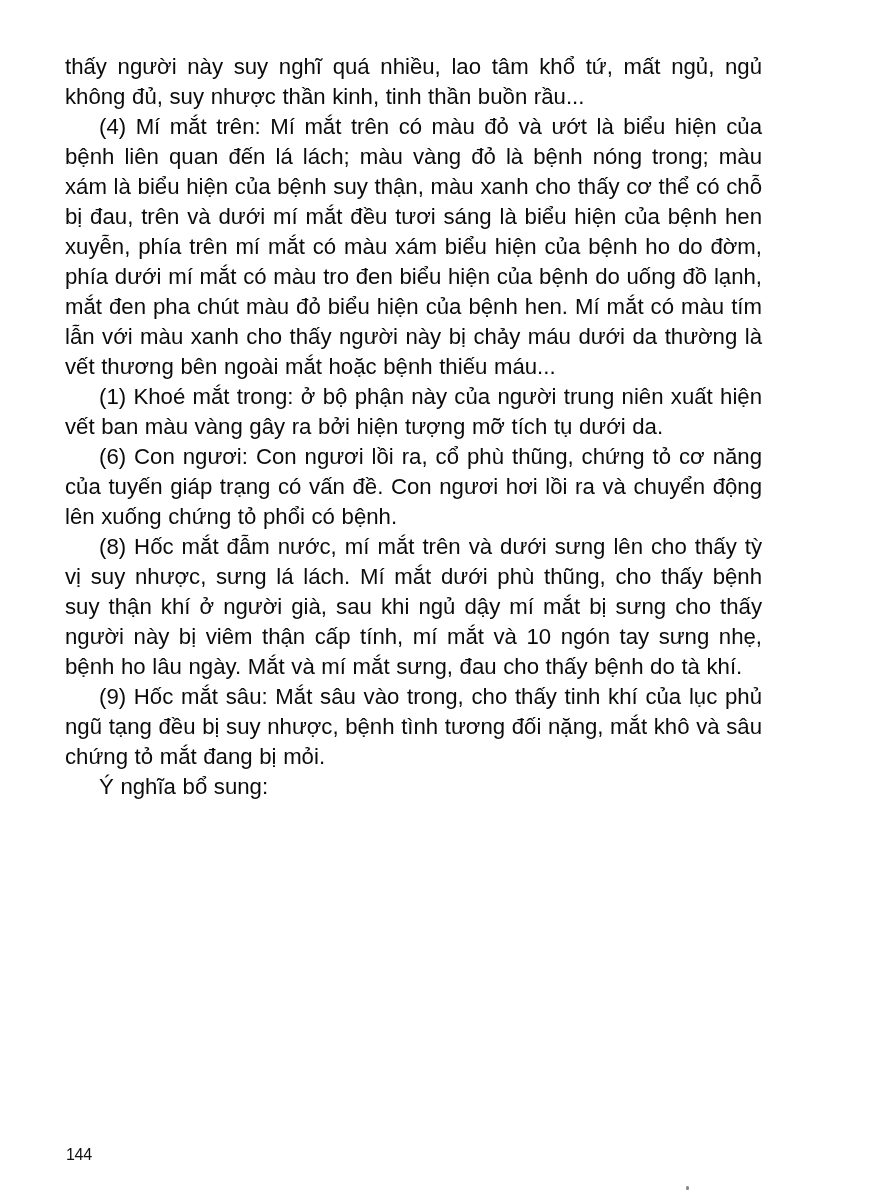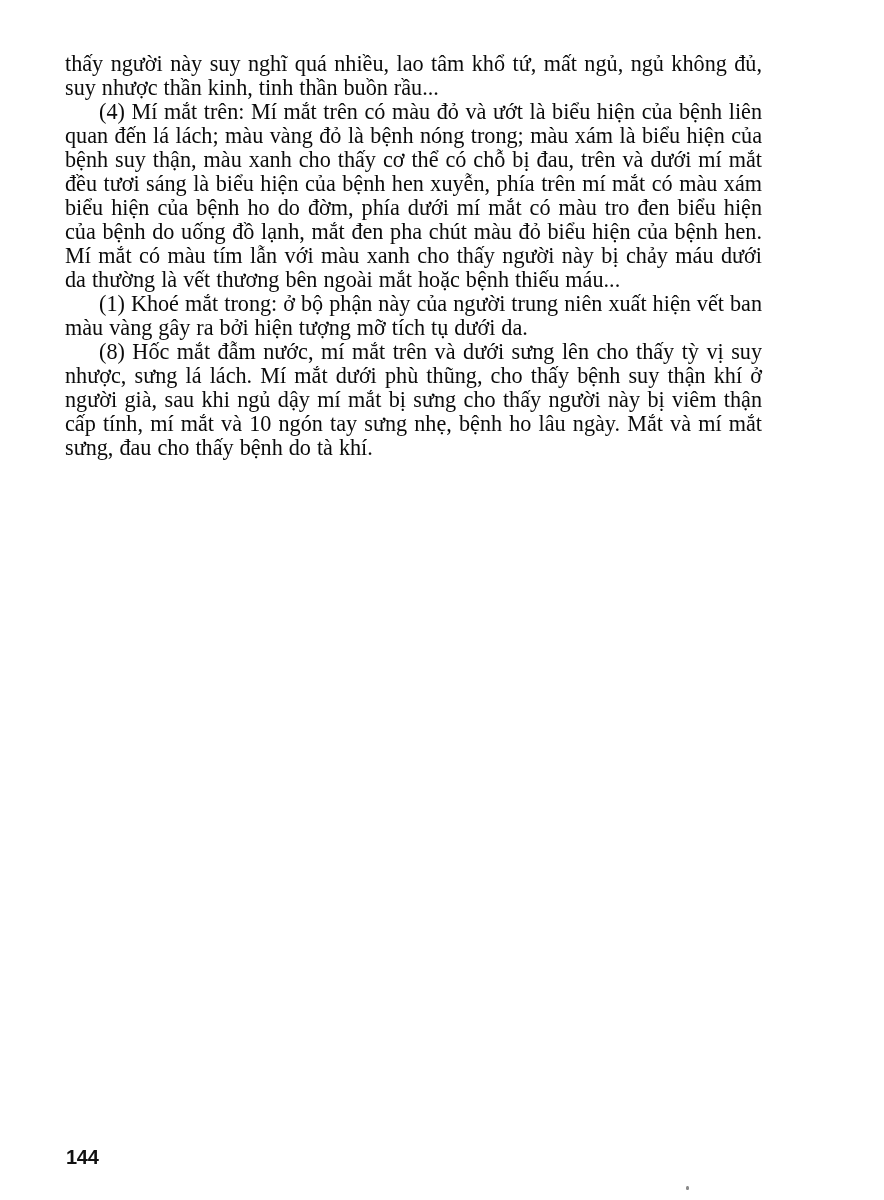--- a/index.html
+++ b/index.html
@@ -14,23 +14,23 @@
     height: 1200px;
     background: #ffffff;
     overflow: hidden;
     box-sizing: border-box;
   }
   .text-column {
     position: absolute;
     left: 65px;
     top: 52px;
     width: 697px;
-    font-family: Liberation Serif, serif;
+    font-family: Liberation Sans, sans-serif;
     font-size: 22.2px;
-    line-height: 24px;
+    line-height: 30px;
     color: #0b0b0b;
     text-align: justify;
     text-justify: inter-word;
     -webkit-font-smoothing: antialiased;
   }
   .para {
     margin: 0;
     text-indent: 34px;
     text-align: justify;
     word-spacing: 0.02em;
@@ -45,22 +45,22 @@
     width: 100%;
   }
   .para.short::after {
     content: none;
   }
   .page-number {
     position: absolute;
     left: 66px;
     top: 1146px;
     font-family: "Liberation Sans", "DejaVu Sans", sans-serif;
-    font-size: 20px;
-    font-weight: bold;
+    font-size: 16px;
+    font-weight: normal;
     letter-spacing: -0.3px;
     color: #111111;
   }
   .speck {
     position: absolute;
     left: 686px;
     top: 1186px;
     width: 3px;
     height: 4px;
     background: #8a8a8a;
@@ -73,27 +73,30 @@
 <div class="page">
 
   <div class="text-column">
 
     <p class="para no-indent short">thấy người này suy nghĩ quá nhiều, lao tâm khổ tứ, mất ngủ, ngủ không đủ, suy nhược thần kinh, tinh thần buồn rầu...</p>
 
     <p class="para short">(4) Mí mắt trên: Mí mắt trên có màu đỏ và ướt là biểu hiện của bệnh liên quan đến lá lách; màu vàng đỏ là bệnh nóng trong; màu xám là biểu hiện của bệnh suy thận, màu xanh cho thấy cơ thể có chỗ bị đau, trên và dưới mí mắt đều tươi sáng là biểu hiện của bệnh hen xuyễn, phía trên mí mắt có màu xám biểu hiện của bệnh ho do đờm, phía dưới mí mắt có màu tro đen biểu hiện của bệnh do uống đồ lạnh, mắt đen pha chút màu đỏ biểu hiện của bệnh hen. Mí mắt có màu tím lẫn với màu xanh cho thấy người này bị chảy máu dưới da thường là vết thương bên ngoài mắt hoặc bệnh thiếu máu...</p>
 
     <p class="para short">(1) Khoé mắt trong: ở bộ phận này của người trung niên xuất hiện vết ban màu vàng gây ra bởi hiện tượng mỡ tích tụ dưới da.</p>
 
+    <p class="para short">(6) Con ngươi: Con ngươi lồi ra, cổ phù thũng, chứng tỏ cơ năng của tuyến giáp trạng có vấn đề. Con ngươi hơi lồi ra và chuyển động lên xuống chứng tỏ phổi có bệnh.</p>
 
 
     <p class="para short">(8) Hốc mắt đẫm nước, mí mắt trên và dưới sưng lên cho thấy tỳ vị suy nhược, sưng lá lách. Mí mắt dưới phù thũng, cho thấy bệnh suy thận khí ở người già, sau khi ngủ dậy mí mắt bị sưng cho thấy người này bị viêm thận cấp tính, mí mắt và 10 ngón tay sưng nhẹ, bệnh ho lâu ngày. Mắt và mí mắt sưng, đau cho thấy bệnh do tà khí.</p>
 
+    <p class="para short">(9) Hốc mắt sâu: Mắt sâu vào trong, cho thấy tinh khí của lục phủ ngũ tạng đều bị suy nhược, bệnh tình tương đối nặng, mắt khô và sâu chứng tỏ mắt đang bị mỏi.</p>
 
 
 
+    <p class="para short">Ý nghĩa bổ sung:</p>
 
 
   </div>
 
   <div class="page-number">144</div>
 
   <div class="speck"></div>
 
 </div>
 

